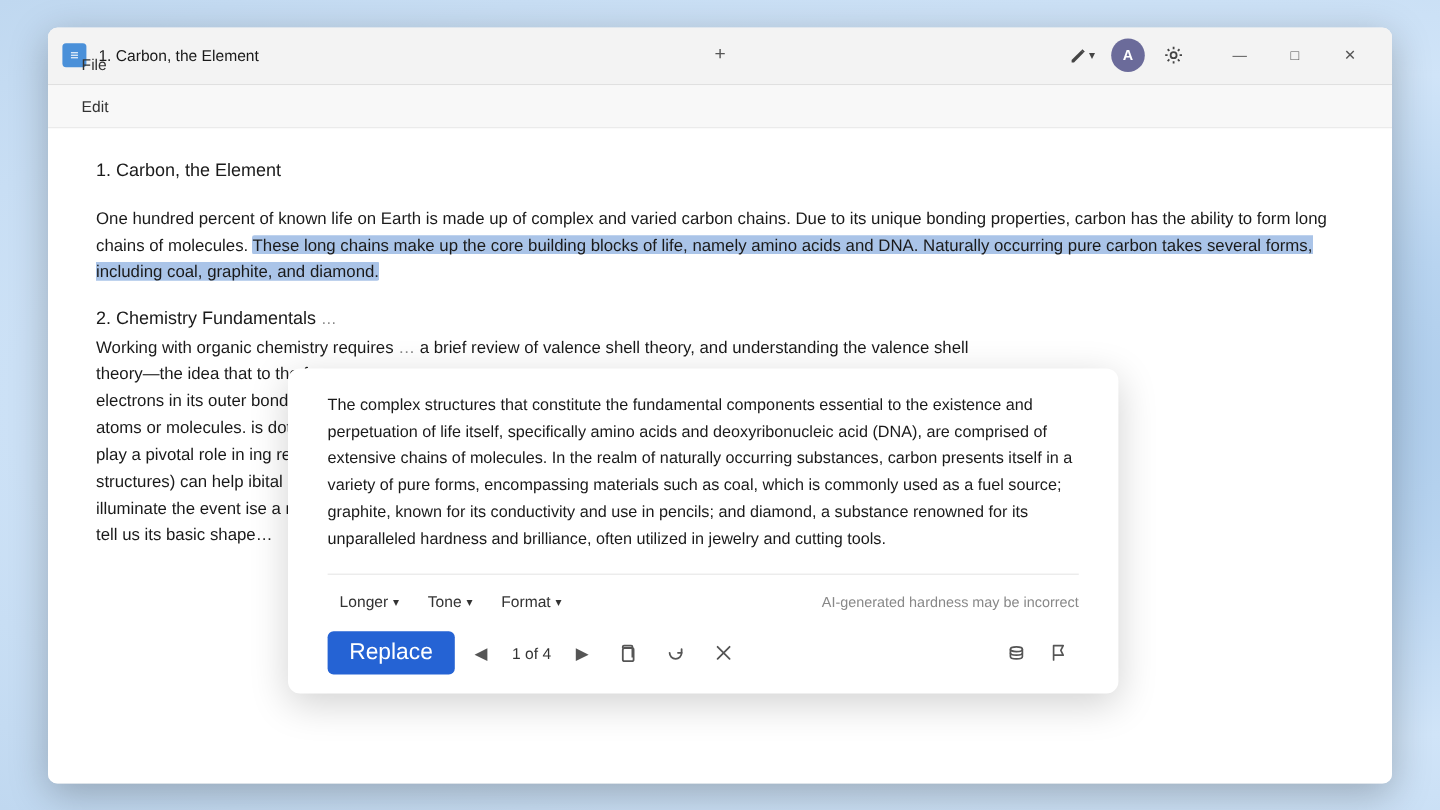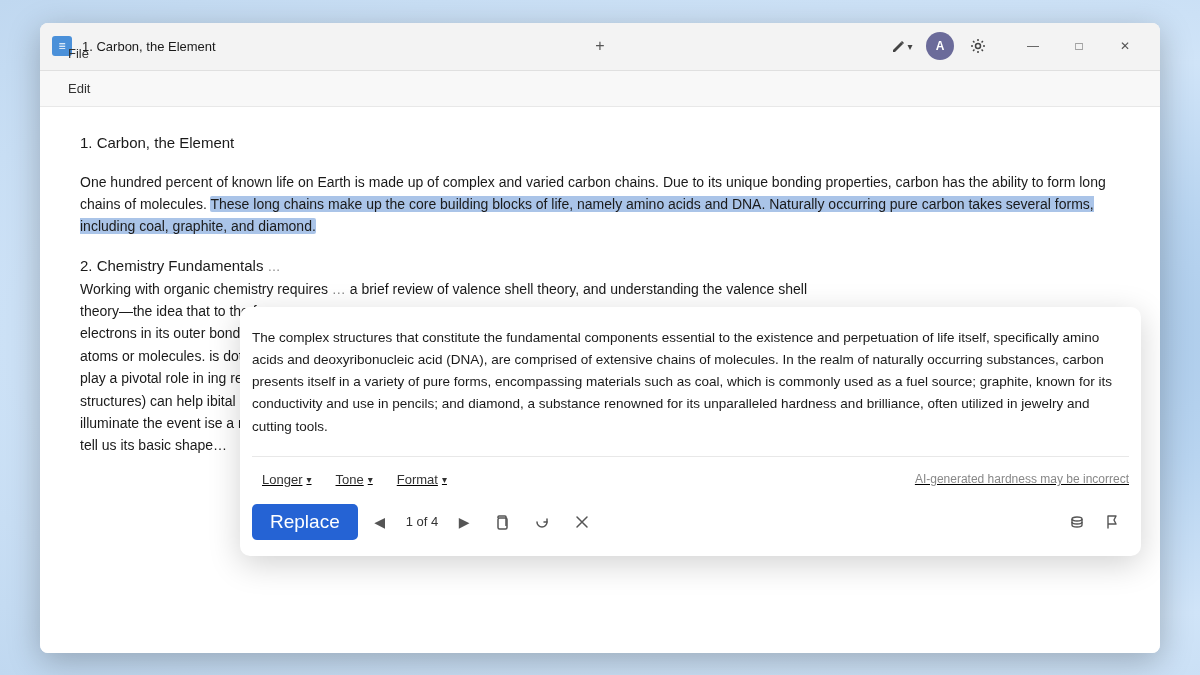--- a/index.html
+++ b/index.html
@@ -202,41 +202,40 @@
       font-size: 15px;
       font-weight: 500;
       margin-bottom: 0;
       color: #1a1a1a;
     }
     
     .ai-popup {
       position: absolute;
       left: 200px;
       top: 200px;
-      width: 901px;
+      width: 692px;
       background: white;
       border-radius: 10px;
       box-shadow: 0 8px 32px rgba(0,0,0,0.18);
-      padding: 20px 12px 16px;
+      padding: 20px 33px 16px;
       z-index: 10;
     }
     .ai-popup-text {
       font-size: 13.5px;
       line-height: 1.65;
       color: #1a1a1a;
       margin-bottom: 18px;
     }
     .ai-popup-toolbar {
       display: flex;
       align-items: center;
       justify-content: space-between;
       border-top: 1px solid #e8e8e8;
       padding-top: 10px;
       margin-bottom: 2px;
-      text-decoration: underline;
     }
     .ai-toolbar-left {
       display: flex;
       gap: 4px;
     }
     .ai-dropdown {
       display: flex;
       align-items: center;
       gap: 4px;
       padding: 5px 10px;

